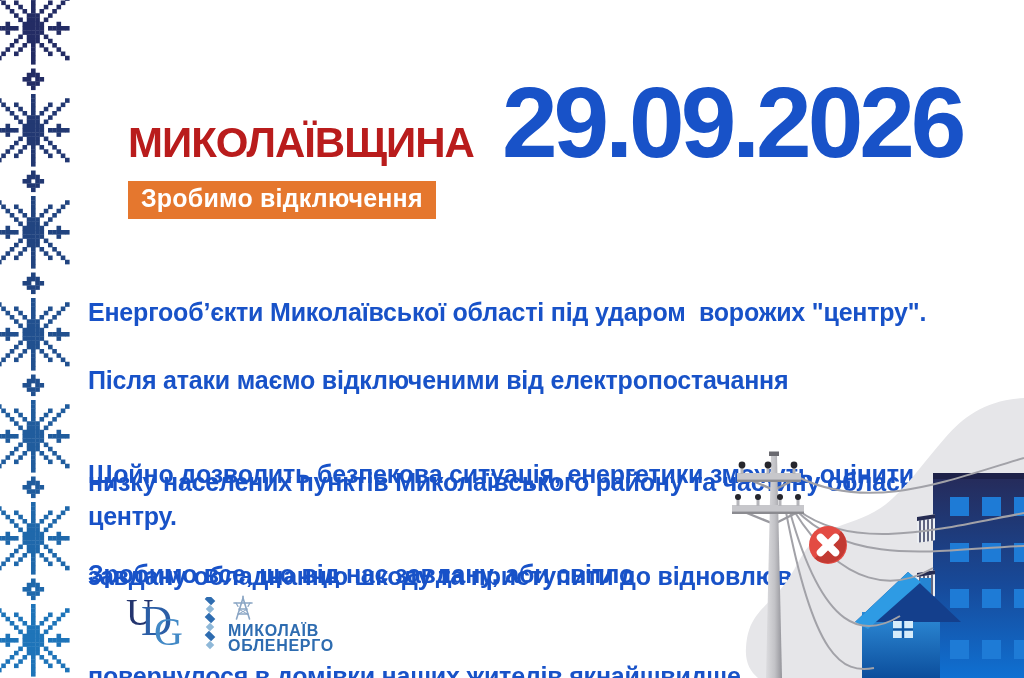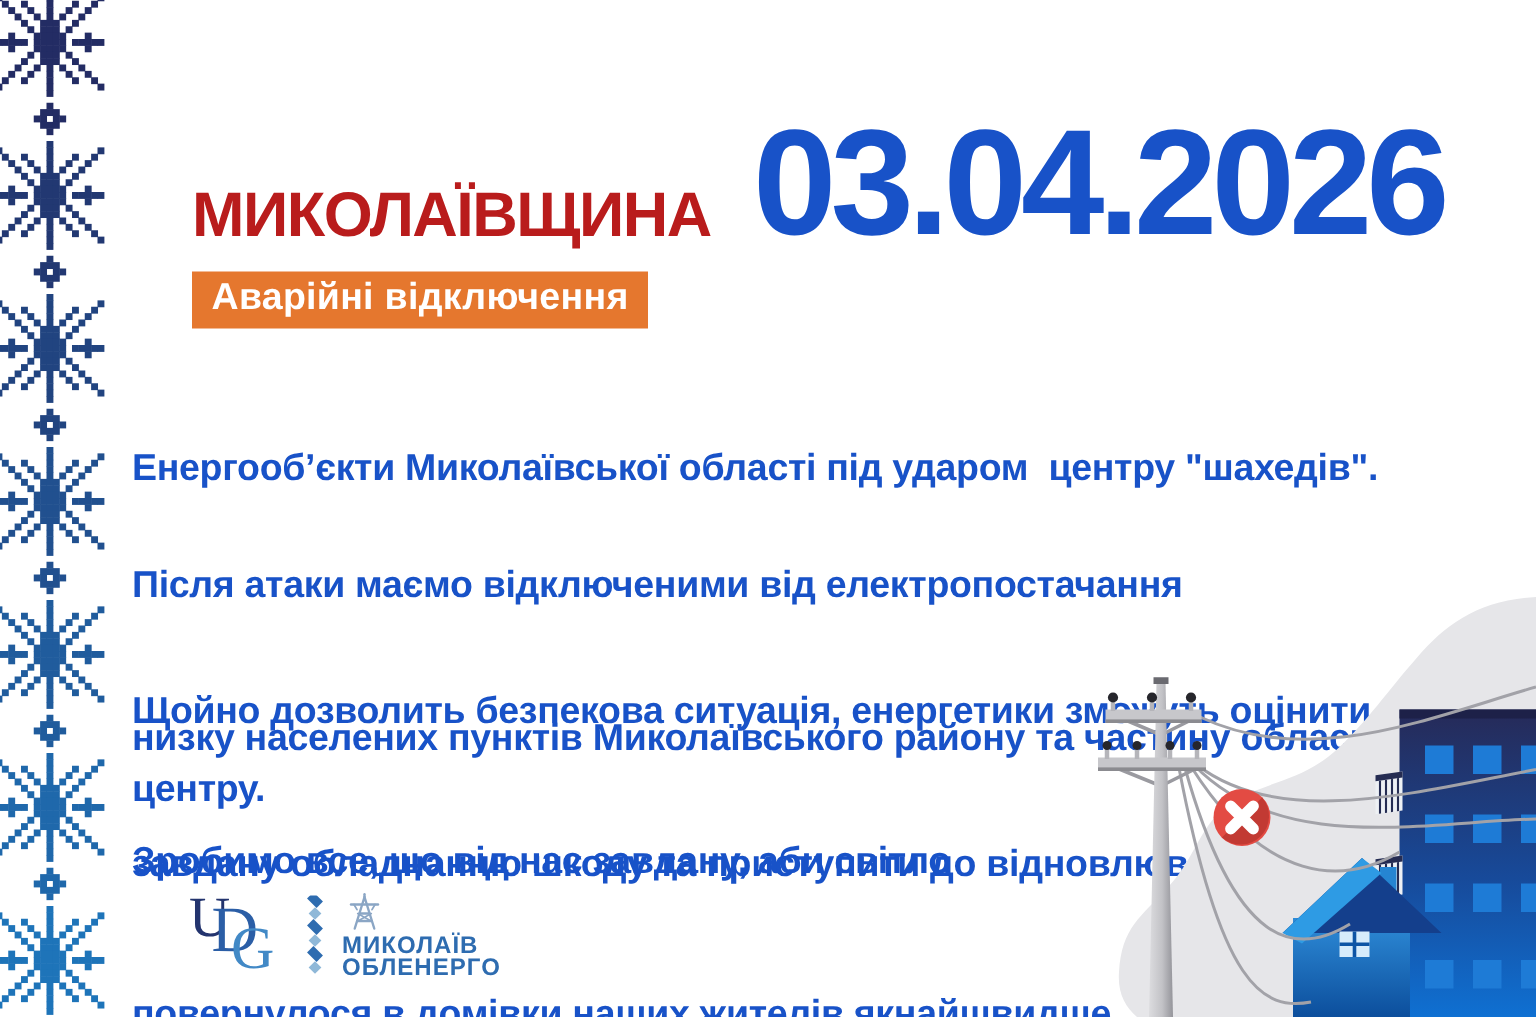--- a/index.html
+++ b/index.html
@@ -21,21 +21,21 @@
   }
   .date{
     position:absolute;left:502px;top:76px;font-size:100px;font-weight:bold;
     color:#1852C8;letter-spacing:-4px;line-height:0.92;
   }
   .para{
     position:absolute;left:88px;color:#1852C8;font-size:25px;font-weight:bold;
     line-height:34px;letter-spacing:-0.2px;white-space:pre-wrap;
   }
   #p1{top:227px}
-  #p2{top:305px}
+  #p2{top:295px}
   #p3{top:389px}
   #p4{top:489px}
   
   .footer{position:absolute;left:126px;top:591px;display:flex;align-items:flex-start;gap:12px;}
   .udg{position:relative;width:66px;height:64px;font-family:"Liberation Serif", serif;}
   .udg span{position:absolute;line-height:1;}
   .udg-u{left:0;top:2px;font-size:38px;color:#23346E;}
   .udg-d{left:15px;top:8px;font-size:43px;color:#2B5EA6;}
   .udg-g{left:28px;top:21px;font-size:40px;color:#4289C6;}
   .strip{margin-top:6px;}
@@ -839,25 +839,25 @@
       <rect x="26.75" y="791.00" width="4.60" height="4.60" fill="rgb(30,116,185)"></rect>
       <rect x="35.25" y="791.00" width="4.60" height="4.60" fill="rgb(30,116,185)"></rect>
       <rect x="39.50" y="791.00" width="4.60" height="4.60" fill="rgb(30,116,185)"></rect>
       <rect x="26.75" y="795.25" width="4.60" height="4.60" fill="rgb(30,116,185)"></rect>
       <rect x="31.00" y="795.25" width="4.60" height="4.60" fill="rgb(30,116,185)"></rect>
       <rect x="35.25" y="795.25" width="4.60" height="4.60" fill="rgb(30,116,185)"></rect>
       <rect x="31.00" y="799.50" width="4.60" height="4.60" fill="rgb(30,116,185)"></rect>
     </svg>
 
   <div class="title">МИКОЛАЇВЩИНА</div>
-  <div class="badge">Аварійні відключення</div>
-  <div class="date">03.04.2026</div>
+  <div class="badge">Зробимо відключення</div>
+  <div class="date">29.09.2026</div>
 
   <div class="para" id="p1">
-    <div>Енергооб’єкти Миколаївської області під ударом  центру "шахедів".</div>
+    <div>Енергооб’єкти Миколаївської області під ударом  ворожих "центру".</div>
   </div>
   <div class="para" id="p2">
     <div>Після атаки маємо відключеними від електропостачання</div>
     <div>низку населених пунктів Миколаївського району та частину обласного центру.</div>
   </div>
   <div class="para" id="p3">
     <div>Щойно дозволить безпекова ситуація, енергетики зможуть оцінити</div>
     <div>завдану обладнанню шкоду та приступити до відновлювальних робіт.</div>
   </div>
   <div class="para" id="p4">

